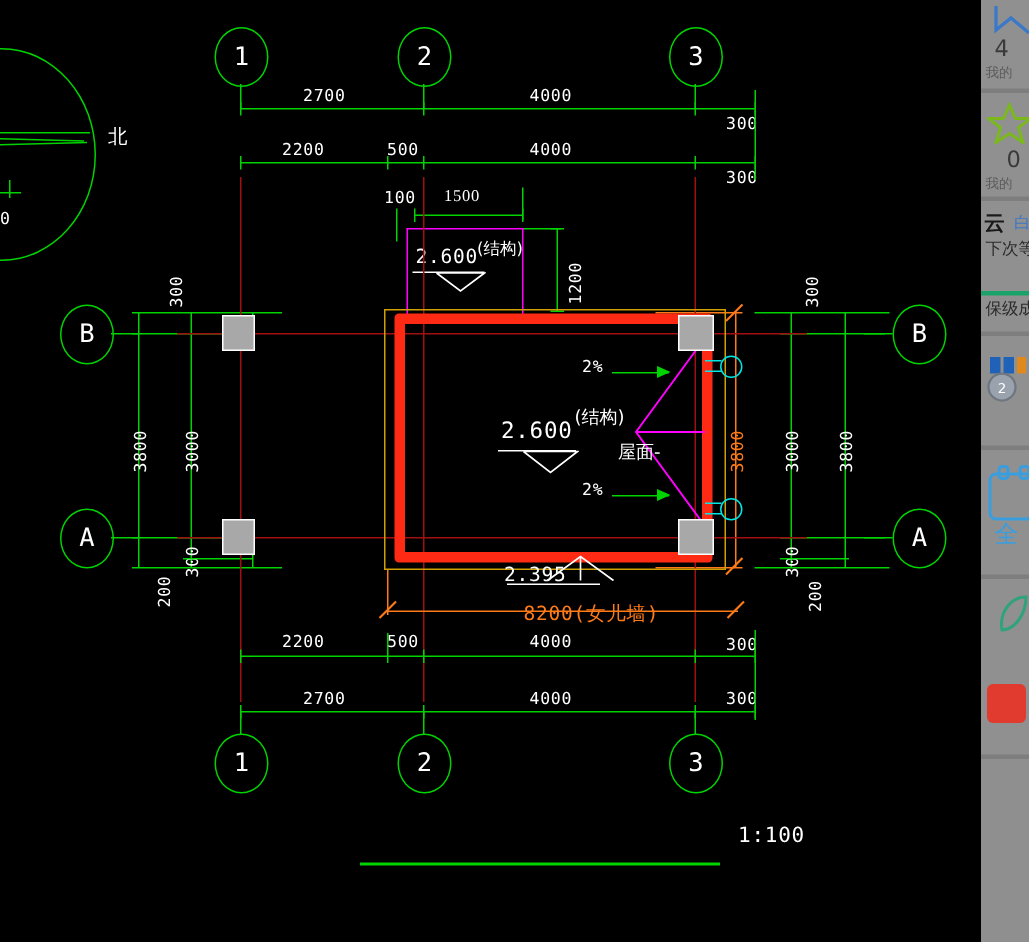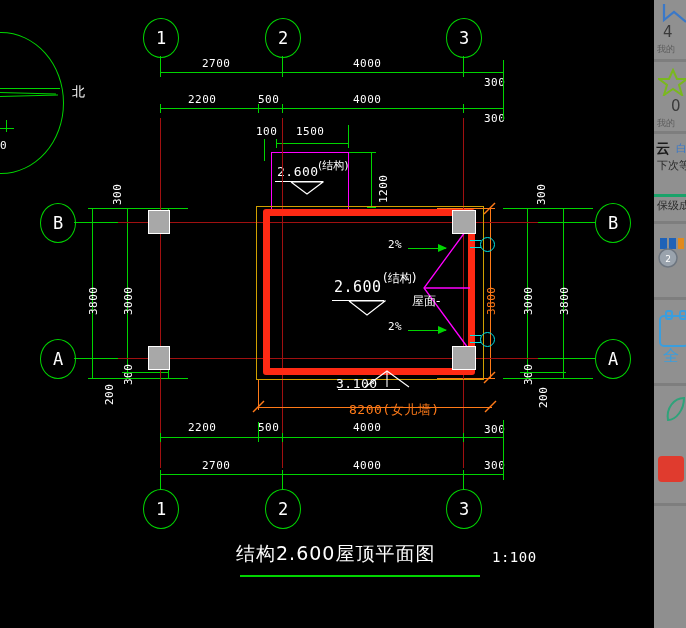--- a/index.html
+++ b/index.html
@@ -110,21 +110,21 @@
     <div class="ln gv" style="left:258px;top:104px;height:9px;"></div>
     <div class="ln gv" style="left:282px;top:104px;height:9px;"></div>
     <div class="ln gv" style="left:463px;top:104px;height:9px;"></div>
     <div class="ln gv" style="left:503px;top:104px;height:9px;"></div>
 
     <div class="t" style="left:484px;top:77px;">300</div>
     <div class="t" style="left:484px;top:113px;">300</div>
     <div class="ln gv" style="left:503px;top:60px;height:60px;"></div>
 
     <div class="t" style="left:256px;top:126px;">100</div>
-    <div class="t" style="left:296px;top:126px;">1500</div>
+    <div class="t" style="left:296px;top:126px;font-family:Liberation Serif, serif;">1500</div>
     <div class="ln gh" style="left:276px;top:143px;width:72px;"></div>
     <div class="ln gv" style="left:276px;top:139px;height:9px;"></div>
     <div class="ln gv" style="left:348px;top:139px;height:9px;"></div>
     <div class="ln gv" style="left:264px;top:139px;height:22px;"></div>
     <div class="ln gv" style="left:348px;top:125px;height:22px;"></div>
 
     <div class="t vert" style="left:378px;top:203px;">1200</div>
     <div class="ln gv" style="left:371px;top:152px;height:56px;"></div>
     <div class="ln gh" style="left:367px;top:152px;width:9px;"></div>
     <div class="ln gh" style="left:367px;top:207px;width:9px;"></div>
@@ -234,21 +234,21 @@
     <div class="ln" style="left:470px;top:247px;width:11px;height:1px;background:#00e5e5;"></div>
     <div class="ds" style="left:480px;top:332px;"></div>
     <div class="ln" style="left:470px;top:335px;width:11px;height:1px;background:#00e5e5;"></div>
     <div class="ln" style="left:470px;top:342px;width:11px;height:1px;background:#00e5e5;"></div>
 
     <svg style="position:absolute;left:364px;top:370px;" width="46" height="18" viewBox="0 0 46 18">
       <polyline points="1,17 23,1 45,17" fill="none" stroke="#ffffff" stroke-width="1.1"></polyline>
       <line x1="23" y1="1" x2="23" y2="17" stroke="#ffffff" stroke-width="1.1"></line>
     </svg>
     <div class="ln" style="left:338px;top:389px;width:62px;height:1px;background:#ffffff;"></div>
-    <div class="t" style="left:336px;top:378px;font-size:13px;">3.100</div>
+    <div class="t" style="left:336px;top:378px;font-size:13px;">2.395</div>
 
     <div class="ln oh" style="left:258px;top:407px;width:234px;"></div>
     <svg style="position:absolute;left:252px;top:400px;" width="14" height="14">
         <line x1="1" y1="12" x2="12" y2="1" stroke="#ff7a18" stroke-width="1.4"></line>
       </svg>
     <svg style="position:absolute;left:484px;top:400px;" width="14" height="14">
         <line x1="1" y1="12" x2="12" y2="1" stroke="#ff7a18" stroke-width="1.4"></line>
       </svg>
     <div class="ln ov" style="left:258px;top:380px;height:30px;"></div>
     <div class="t org" style="left:349px;top:404px;font-size:13px;">8200(女儿墙)</div>
@@ -274,21 +274,20 @@
     <div class="t" style="left:484px;top:460px;">300</div>
     <div class="ln gv" style="left:503px;top:420px;height:60px;"></div>
 
     <div class="ln gv" style="left:160px;top:474px;height:16px;"></div>
     <div class="ln gv" style="left:282px;top:474px;height:16px;"></div>
     <div class="ln gv" style="left:463px;top:474px;height:16px;"></div>
     <div class="bub" style="left:143px;top:489px;">1</div>
     <div class="bub" style="left:265px;top:489px;">2</div>
     <div class="bub" style="left:446px;top:489px;">3</div>
 
-    <div class="t cn" style="left:236px;top:548px;font-size:19px;letter-spacing:1px;">结构2.600屋顶平面图</div>
     <div class="ln gh" style="left:240px;top:575px;width:240px;height:2px;"></div>
     <div class="t" style="left:492px;top:552px;font-size:14px;">1:100</div>
 
   </div>
 
   <div class="sidebar">
 
     <div class="sb-card" style="height:62px;padding-top:2px;">
       <svg style="position:absolute;left:6px;top:2px;" width="28" height="22" viewBox="0 0 28 22">
         <polyline points="4,2 4,18 14,10 26,20" fill="none" stroke="#3a78c8" stroke-width="2.2"></polyline>

